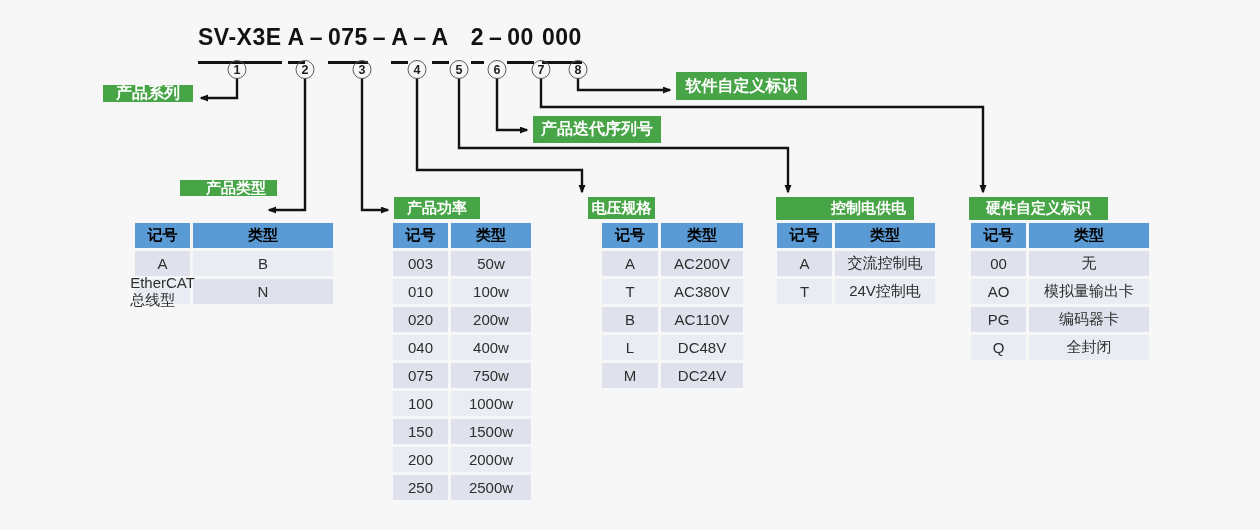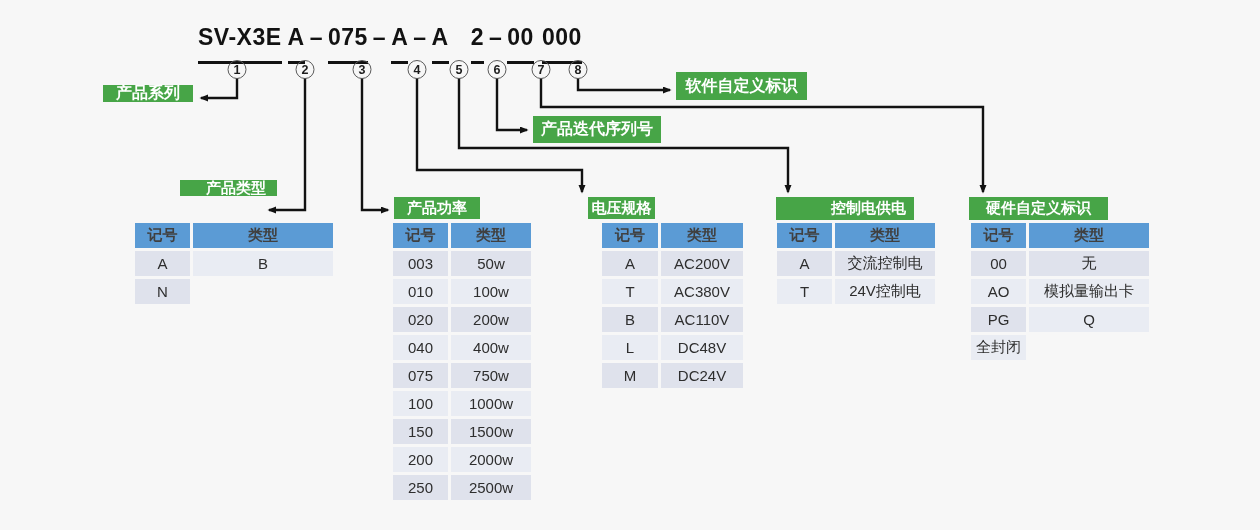--- a/index.html
+++ b/index.html
@@ -47,21 +47,21 @@
   .glabel.small{font-size:15px;}
   
   .tbl{position:absolute;}
   .tbl-grid{
     display:grid;gap:3px;background:transparent;
   }
   .cell{
     height:25px;display:flex;align-items:center;justify-content:center;
     font-size:15px;
   }
-  .cell.head{background:#5b9bd5;color:#404040;font-weight:bold;}
+  .cell.head{background:#5b9bd5;color:#000000;font-weight:bold;}
   .cell.rowa{background:#dfe2ec;color:#2e2e2e;}
   .cell.rowb{background:#e9ecf3;color:#2e2e2e;}
 </style>
 </head>
 <body>
 
 <div class="canvas">
 
   <svg class="connectors" viewBox="0 0 1260 530" xmlns="http://www.w3.org/2000/svg">
     <defs>
@@ -111,20 +111,21 @@
   <div class="glabel big" style="left:533px;top:116px;width:128px;height:27px;">产品迭代序列号</div>
   <div class="glabel big" style="left:676px;top:72px;width:131px;height:28px;">软件自定义标识</div>
 
   <div class="tbl">
     <div class="glabel small" style="left:180px;top:180px;width:82px;height:16px;padding-left:15px;">产品类型</div>
     <div class="tbl-grid" style="position:absolute;left:135px;top:223px;grid-template-columns:55px 140px;">
         <div class="cell head">记号</div>
         <div class="cell head">类型</div>
         <div class="cell rowa">A</div>
         <div class="cell rowb">B</div>
+        <div class="cell rowb">EtherCAT总线型</div>
         <div class="cell rowa">N</div>
       </div>
   </div>
 
   <div class="tbl">
     <div class="glabel small" style="left:394px;top:197px;width:86px;height:22px;">产品功率</div>
     <div class="tbl-grid" style="position:absolute;left:393px;top:223px;grid-template-columns:55px 80px;">
         <div class="cell head">记号</div>
         <div class="cell head">类型</div>
         <div class="cell rowa">003</div>
@@ -181,18 +182,19 @@
   <div class="tbl">
     <div class="glabel small" style="left:969px;top:197px;width:139px;height:23px;">硬件自定义标识</div>
     <div class="tbl-grid" style="position:absolute;left:971px;top:223px;grid-template-columns:55px 120px;">
         <div class="cell head">记号</div>
         <div class="cell head">类型</div>
         <div class="cell rowa">00</div>
         <div class="cell rowa">无</div>
         <div class="cell rowb">AO</div>
         <div class="cell rowb">模拟量输出卡</div>
         <div class="cell rowa">PG</div>
+        <div class="cell rowa">编码器卡</div>
         <div class="cell rowb">Q</div>
         <div class="cell rowb">全封闭</div>
       </div>
   </div>
 
 </div>
 
 </body></html>

